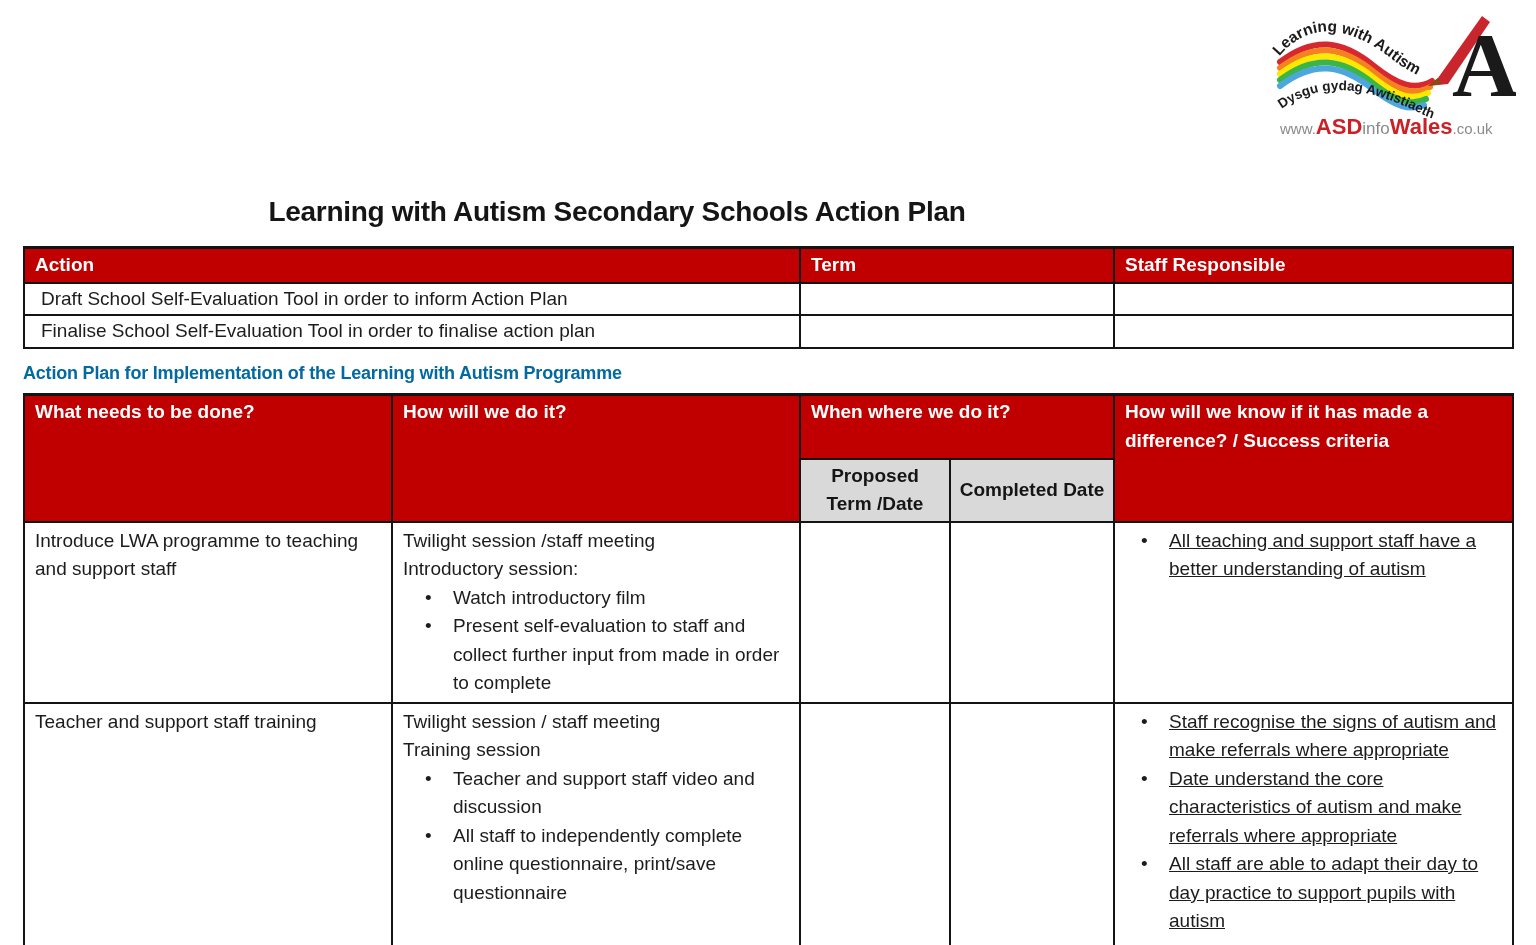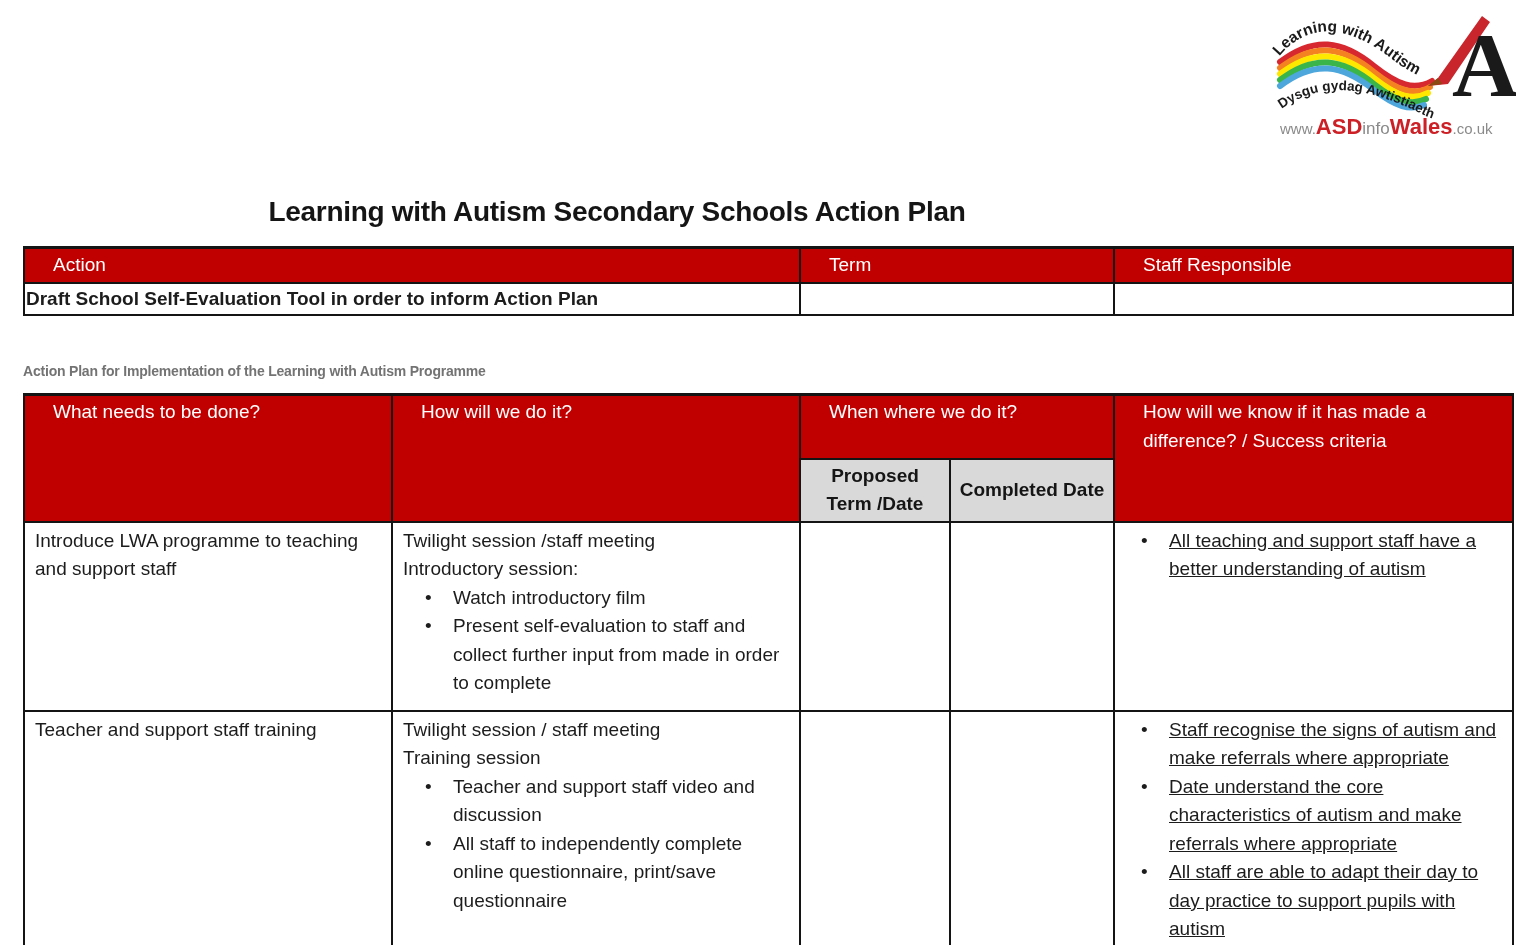--- a/index.html
+++ b/index.html
@@ -25,23 +25,23 @@
     top: 164px; left: 0; width: 1234px;
     text-align: center;
     font-size: 28px; font-weight: 700;
     letter-spacing: -0.3px;
     color: #151515;
     margin-top: 32px;
   }
   .section-heading {
     position: absolute;
     top: 363px; left: 23px;
-    font-size: 14px; font-weight: 700;
+    font-size: 18px; font-weight: 700;
     letter-spacing: -0.2px;
-    color: #737373;
+    color: #0369a1;
   }
 
   
   table {
     border-collapse: collapse;
     table-layout: fixed;
     position: absolute;
     left: 23px;
     width: 1489px;
     background: #fff;
@@ -55,38 +55,38 @@
     text-align: left;
     font-size: 19px;
     line-height: 28.5px;
   }
   #table1 { border-top: 3px solid #141414; }
   #table2 { border-top: 3px solid #141414; }
 
   th.red {
     background: #C00000;
     color: #ffffff;
-    font-weight: 400;
-    padding: 2px 28px;
+    font-weight: 700;
+    padding: 2px 10px;
   }
   th.gray {
     background: #D9D9D9;
     color: #151515;
     font-weight: 700;
     text-align: center;
     vertical-align: middle;
     padding: 2px 6px;
   }
 
   #table1 th.red { height: 28px; }
-  #table1 td { height: 30px; padding: 1px 1px; font-weight: bold; }
+  #table1 td { height: 30px; padding: 1px 16px; }
 
   #table2 tr.group-row th { height: 64px; }
   #table2 tr.sub-row th { height: 63px; }
-  #table2 td { padding: 4px 10px 12px 10px; }
+  #table2 td { padding: 4px 10px 4px 10px; }
   #table2 tr.body-row-1 td { height: 175px; }
 
   td .line { padding-left: 0; }
   td .bullet {
     position: relative;
     padding-left: 50px;
   }
   td .bullet::before {
     content: "\2022";
     position: absolute;
@@ -143,20 +143,25 @@
       <col style="width:399px">
     </colgroup>
   <tbody>
       <tr>
     <th class="red">Action</th>
     <th class="red">Term</th>
     <th class="red">Staff Responsible</th>
   </tr>
   <tr>
     <td>Draft School Self-Evaluation Tool in order to inform Action Plan</td>
+    <td></td>
+    <td></td>
+  </tr>
+  <tr>
+    <td>Finalise School Self-Evaluation Tool in order to finalise action plan</td>
     <td></td>
     <td></td>
   </tr>
 </tbody>
   </table>
 
 <div class="section-heading">Action Plan for Implementation of the Learning with Autism Programme</div>
 
 <table id="table2">
   <colgroup>

